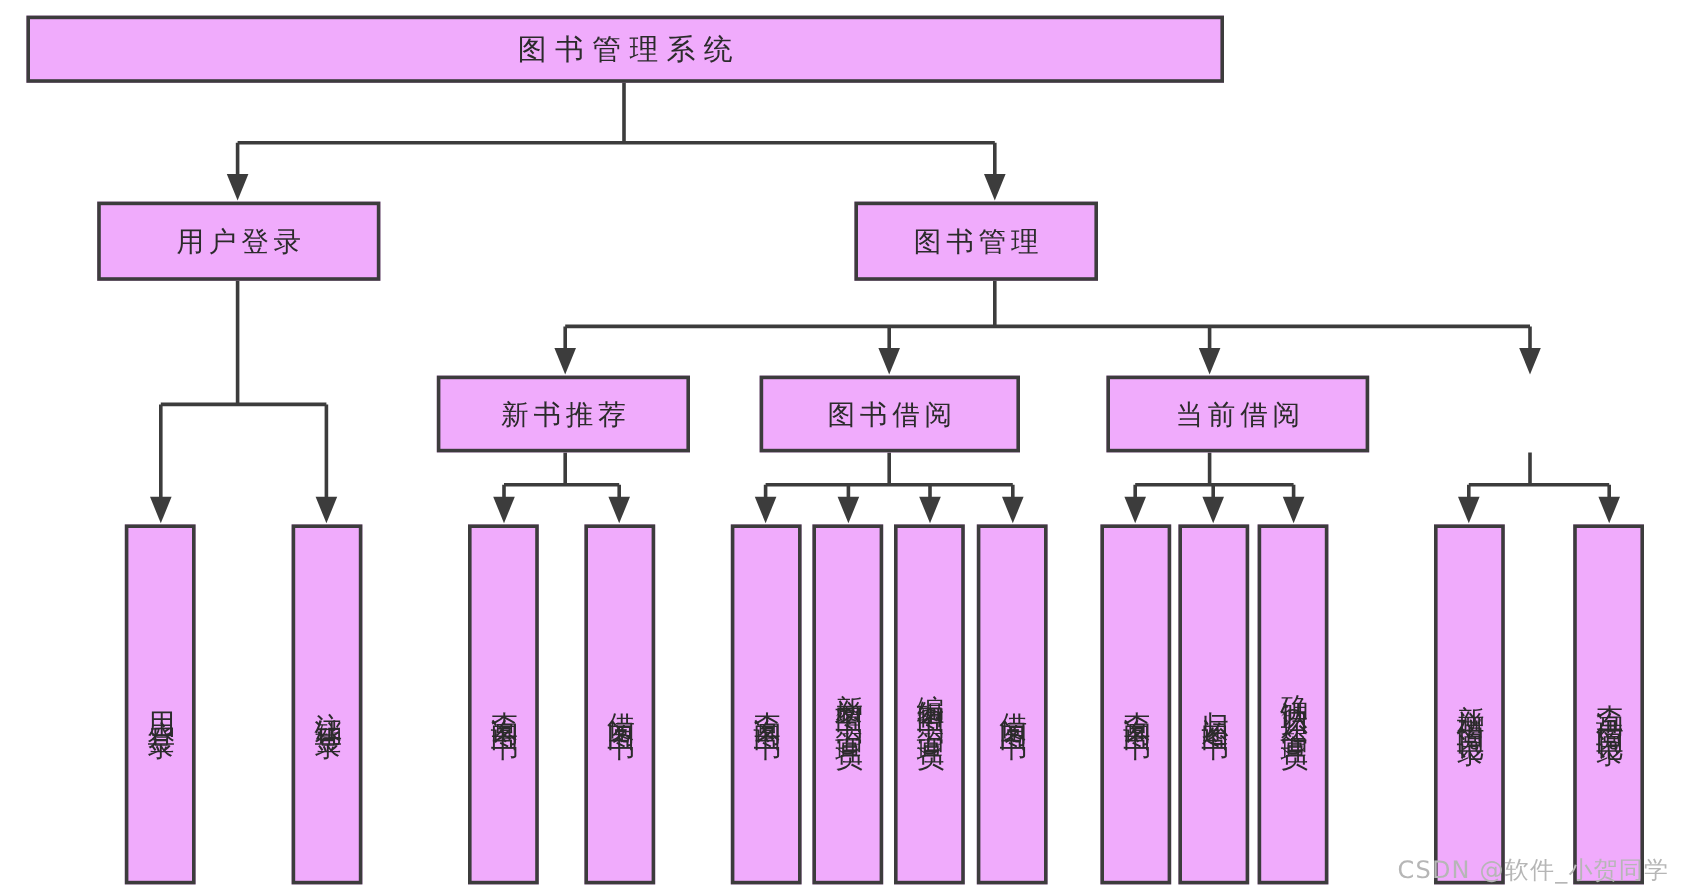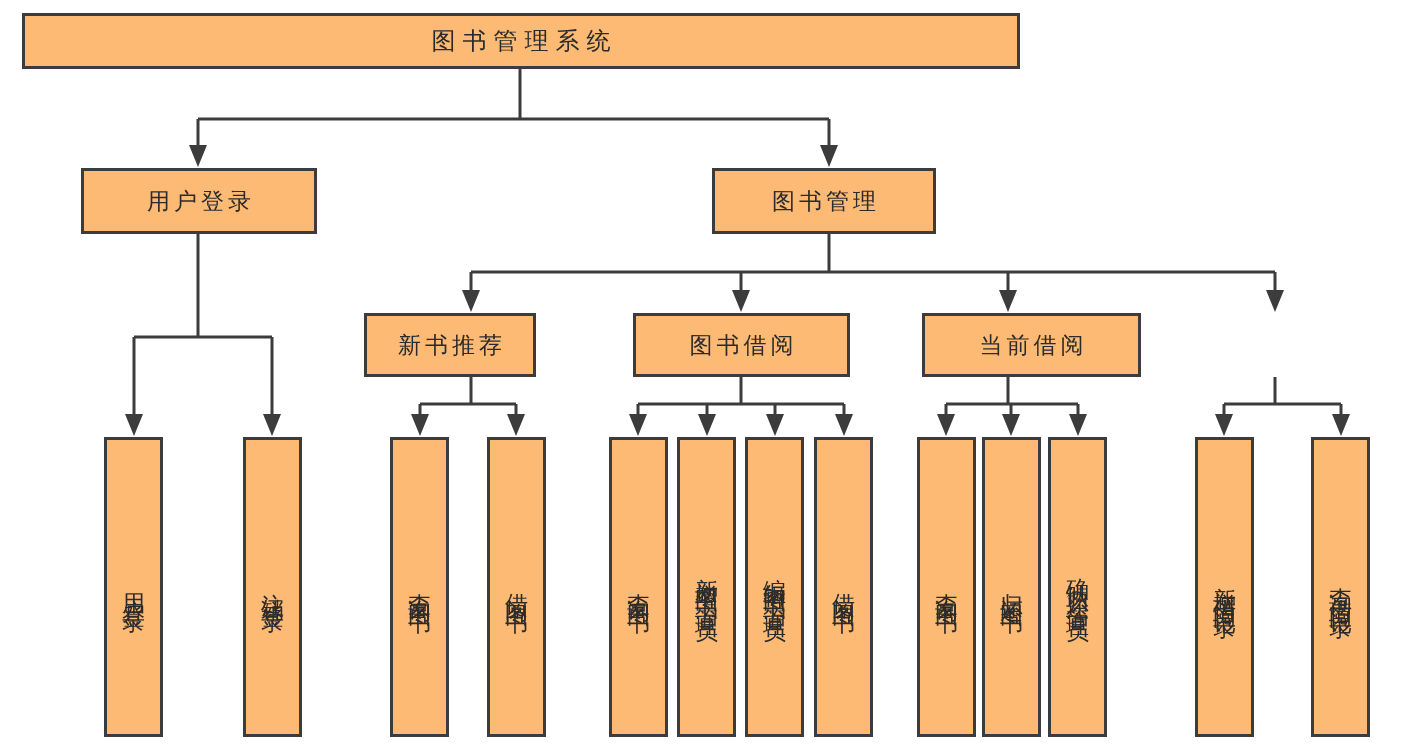--- a/index.html
+++ b/index.html
@@ -19,21 +19,21 @@
     position: absolute;
     left: 0;
     top: 0;
     width: 1405px;
     height: 747px;
   }
   .box {
     position: absolute;
     box-sizing: border-box;
     border: 3px solid #3c3c3c;
-    background: #fdba74;
+    background: #f0abfc;
     display: flex;
     align-items: center;
     justify-content: center;
     color: #2b2b2b;
   }
   .hlabel {
     font-size: 23px;
     letter-spacing: 4px;
     text-indent: 4px;
     white-space: nowrap;
@@ -120,25 +120,25 @@
     </g>
   </svg>
 
   <div class="box root-box" style="left:22px; top:13px; width:998px; height:56px;">
     <span class="hlabel">图书管理系统</span>
   </div>
 
   <div class="box" style="left:81px; top:168px; width:236px; height:66px;">
     <span class="hlabel">用户登录</span>
   </div>
-  <div class="box" style="left:712px; top:168px; width:224px; height:66px;">
+  <div class="box" style="left:712px; top:168px; width:203px; height:66px;">
     <span class="hlabel">图书管理</span>
   </div>
 
-  <div class="box" style="left:364px; top:313px; width:172px; height:64px;">
+  <div class="box" style="left:364px; top:313px; width:211px; height:64px;">
     <span class="hlabel">新书推荐</span>
   </div>
   <div class="box" style="left:633px; top:313px; width:217px; height:64px;">
     <span class="hlabel">图书借阅</span>
   </div>
   <div class="box" style="left:899px; top:313px; width:219px; height:64px;margin-left:23px;">
     <span class="hlabel">当前借阅</span>
   </div>
 
   <div class="box leaf" style="left:104px;">
@@ -178,14 +178,15 @@
     <span class="vtext">确认归还（管理员）</span>
   </div>
 
   <div class="box leaf" style="left:1195px;">
     <span class="vtext">新增借阅记录</span>
   </div>
   <div class="box leaf" style="left:1311px;">
     <span class="vtext">查询借阅记录</span>
   </div>
 
+  <div class="watermark">CSDN @软件_小贺同学</div>
 
 </div>
 
 </body></html>

